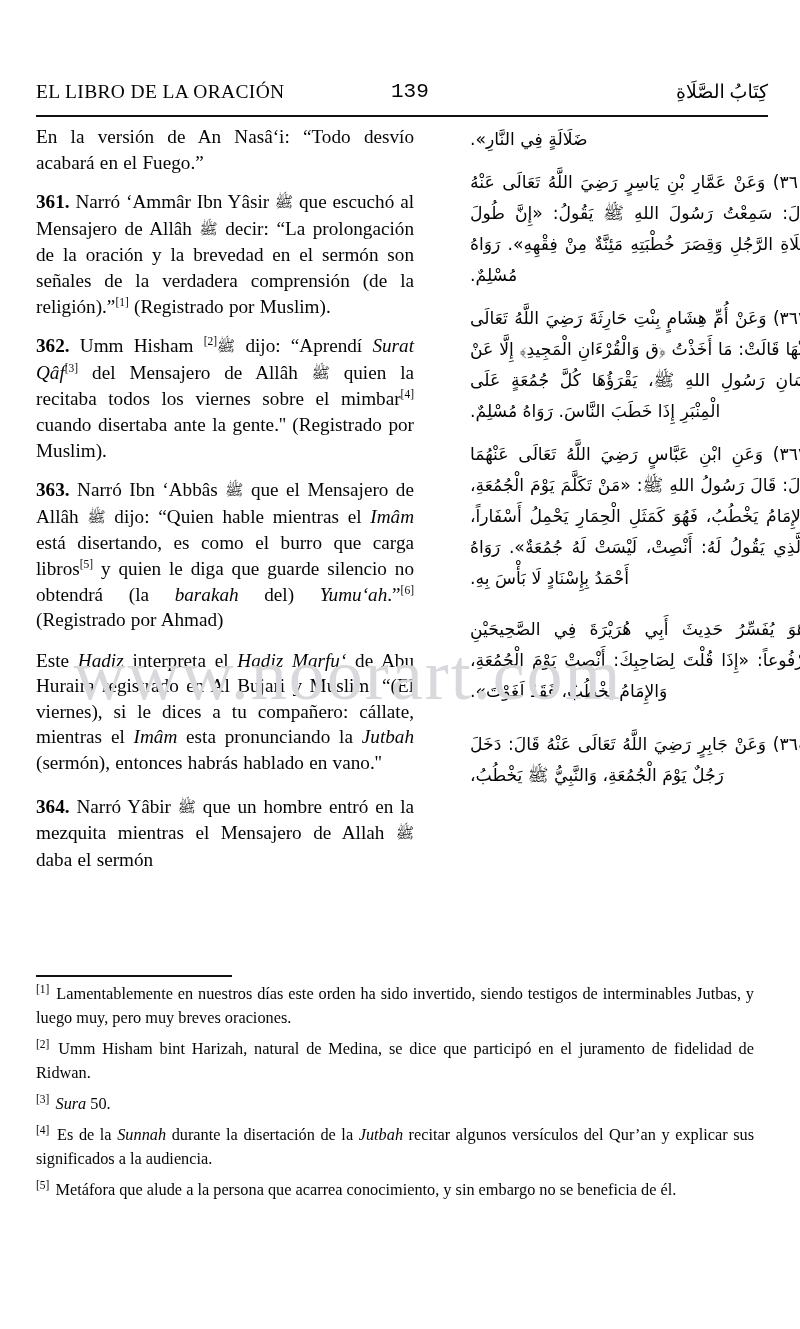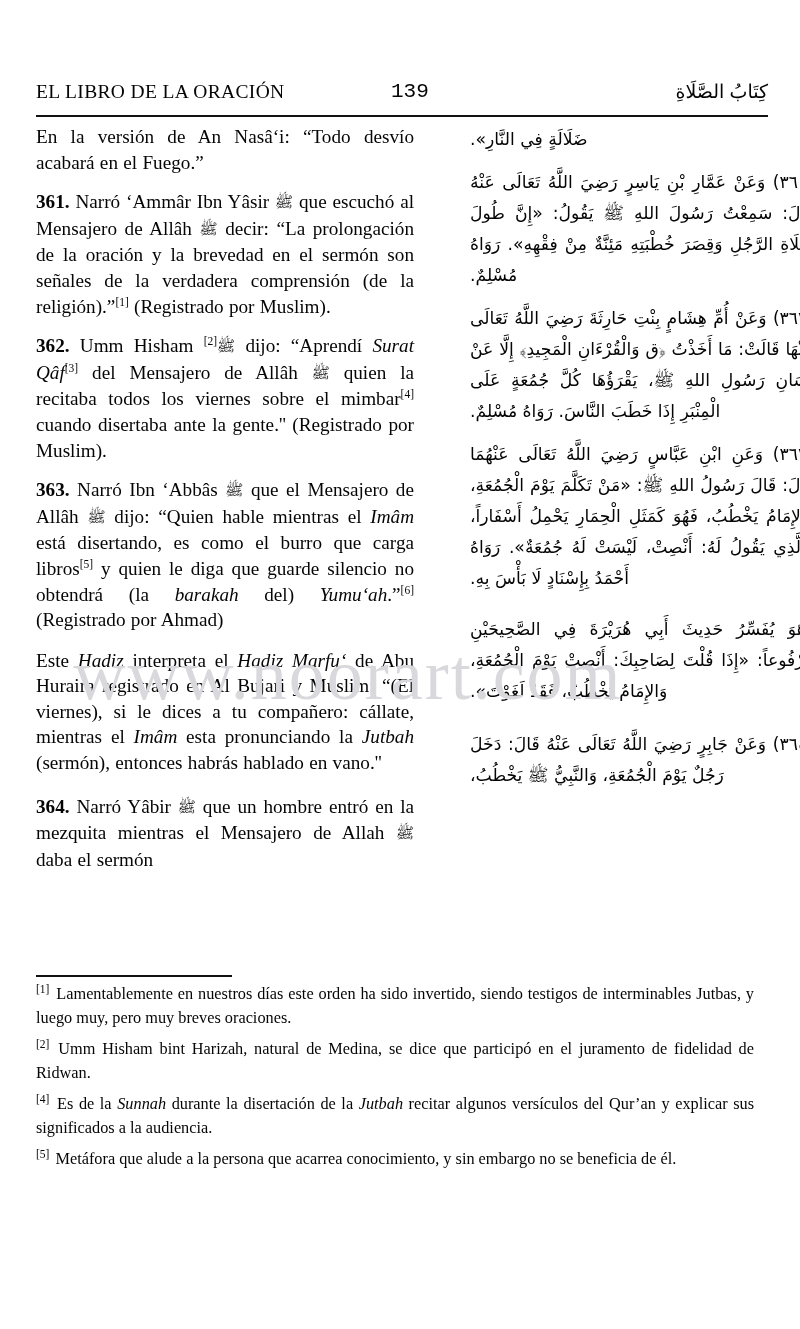--- a/index.html
+++ b/index.html
@@ -40,21 +40,21 @@
     white-space: nowrap;
   }
   .rh-center {
     font-family: Liberation Mono, monospace;
     font-size: 21px;
     position: absolute;
     left: 355px;
     top: 0;
   }
   .rh-right {
-    font-family: Liberation Sans, sans-serif;
+    font-family: Liberation Serif, serif;
     font-size: 19px;
     direction: rtl;
     white-space: nowrap;
   }
   .head-rule {
     position: absolute;
     left: 36px;
     right: 32px;
     top: 115px;
     height: 2px;
@@ -247,20 +247,24 @@
     <p class="fn-item">
       <sup>[1]</sup>
       Lamentablemente en nuestros días este orden ha sido invertido, siendo testigos de interminables Jutbas, y luego muy, pero muy breves oraciones.
     </p>
 
     <p class="fn-item">
       <sup>[2]</sup>
       Umm Hisham bint Harizah, natural de Medina, se dice que participó en el juramento de fidelidad de Ridwan.
     </p>
 
+    <p class="fn-item">
+      <sup>[3]</sup>
+      <i class="it">Sura</i> 50.
+    </p>
 
     <p class="fn-item">
       <sup>[4]</sup>
       Es de la <i class="it">Sunnah</i> durante la disertación de la <i class="it">Jutbah</i> recitar algunos versículos del Qur’an y explicar sus significados a la audiencia.
     </p>
 
     <p class="fn-item">
       <sup>[5]</sup>
       Metáfora que alude a la persona que acarrea conocimiento, y sin embargo no se beneficia de él.
     </p>

